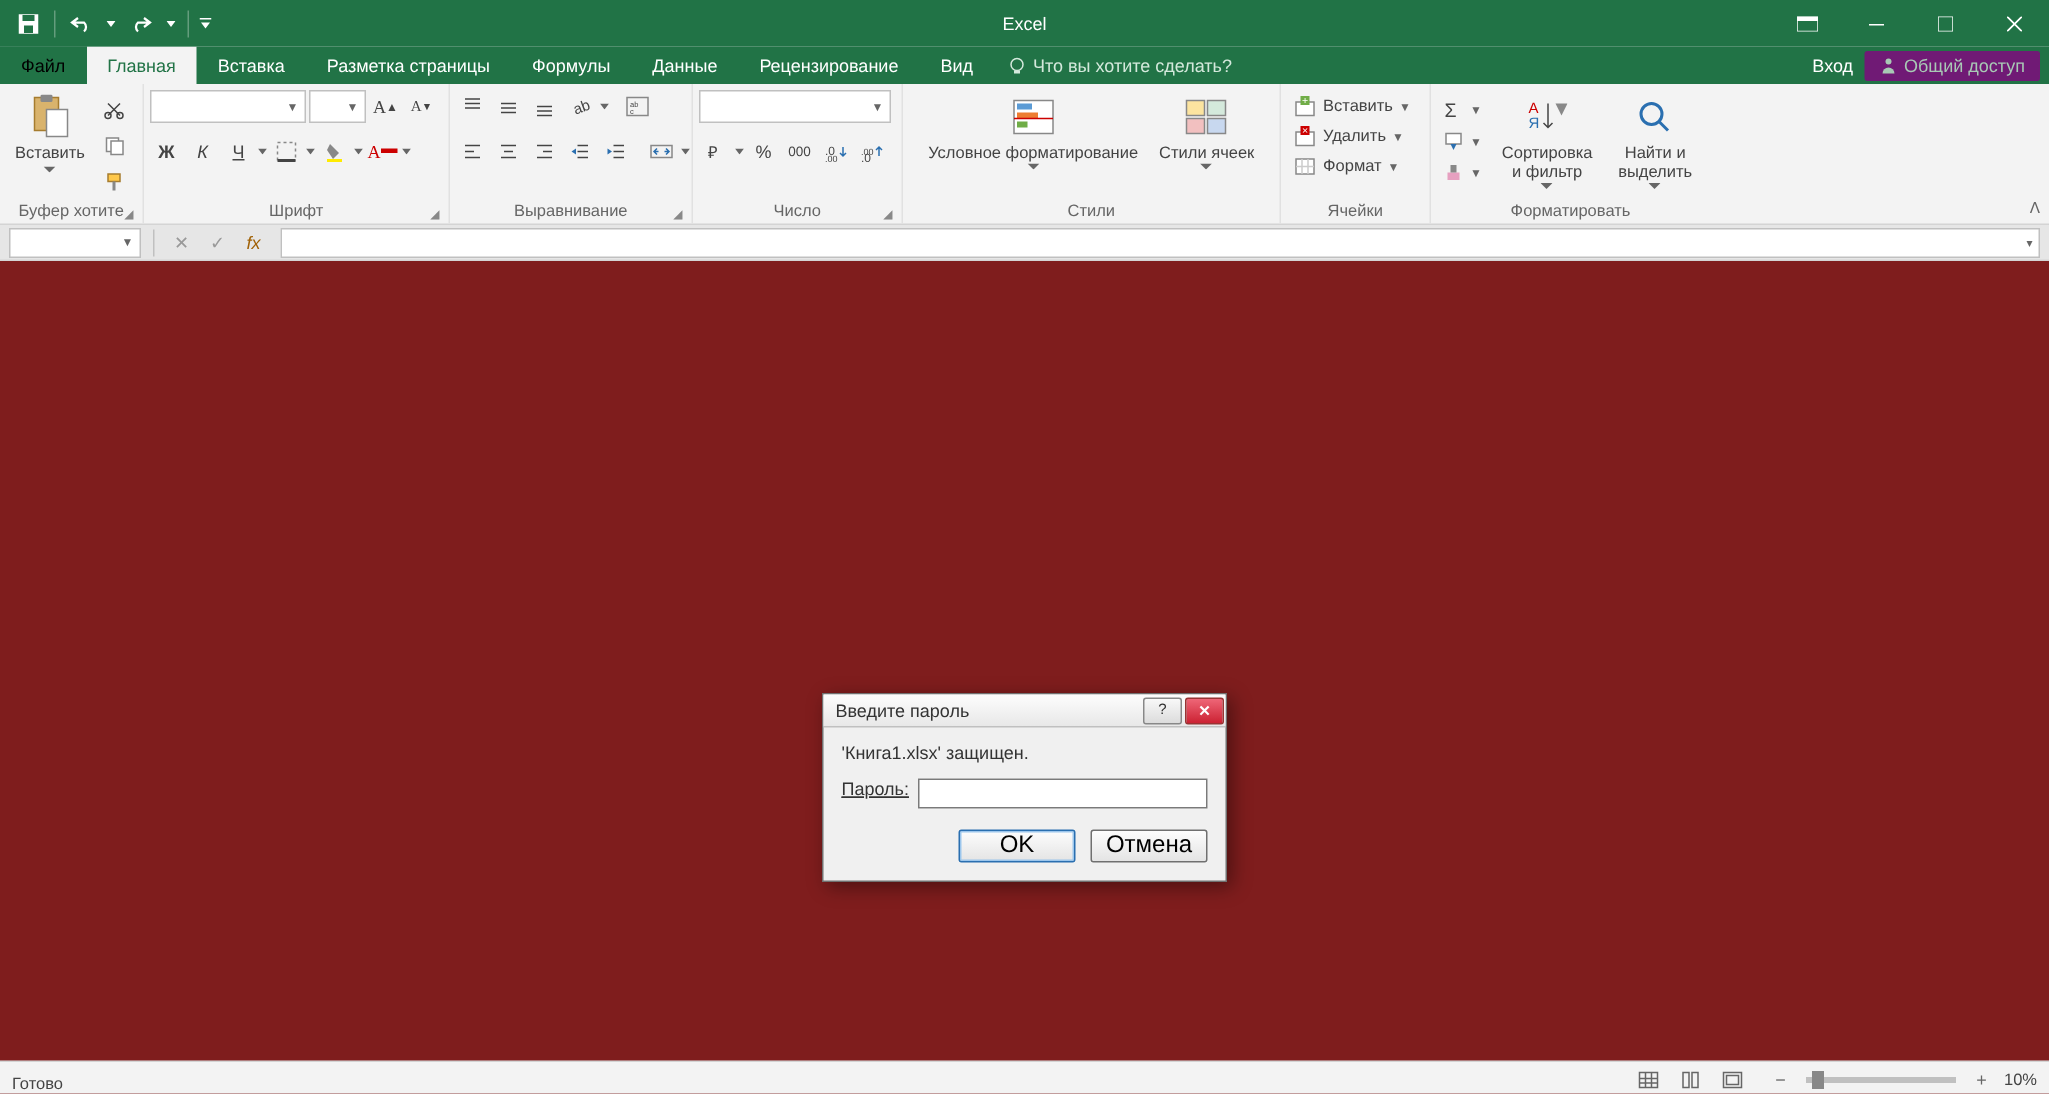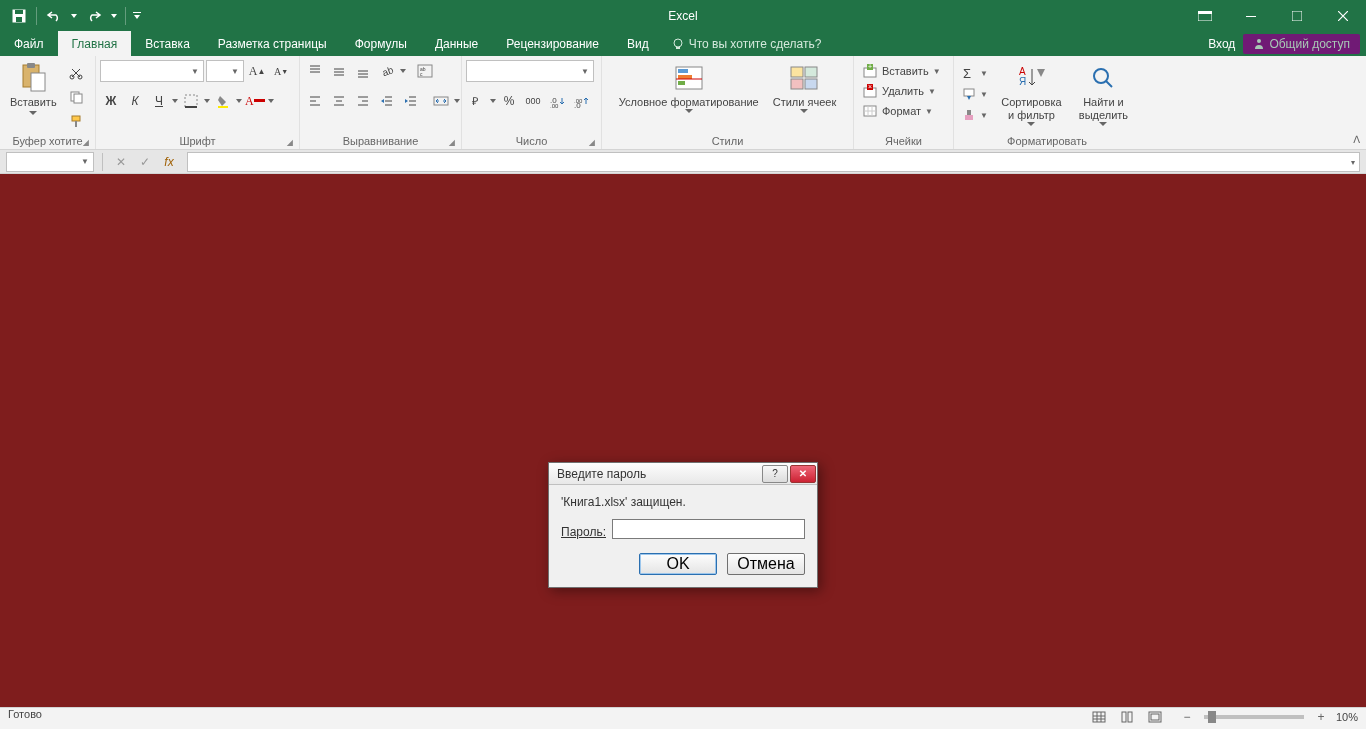--- a/index.html
+++ b/index.html
@@ -11,21 +11,21 @@
 .qat .icon { width: 22px; height: 22px; display: flex; align-items: center; justify-content: center; cursor: pointer; }
 .qat .sep { width: 1px; height: 18px; background: rgba(255,255,255,0.3); margin: 0 2px; }
 .title-center { position: absolute; left: 50%; transform: translateX(-50%); font-size: 12px; }
 .win-controls { margin-left: auto; display: flex; }
 .win-controls .wc { width: 46px; height: 31px; display: flex; align-items: center; justify-content: center; cursor: pointer; }
 
 
 .tabs { background: #217346; height: 25px; display: flex; align-items: stretch; color: #fff; font-size: 12px; }
 .tab { padding: 0 14px; display: flex; align-items: center; cursor: pointer; }
 .tab.active { background: #f3f3f3; color: #217346; }
-.tab.file { background: #217346; color: #ffffff; }
+.tab.file { background: #217346; color: #000000; }
 .tellme { display: flex; align-items: center; gap: 4px; margin-left: 8px; color: #d4e9dc; }
 .tabs-right { margin-left: auto; display: flex; align-items: center; padding-right: 6px; gap: 8px; }
 .login { font-size: 12px; color: #fff; cursor: pointer; }
 .share-btn { background: #701a75; padding: 3px 10px; border-radius: 2px; color: #a8c9b5; display: flex; align-items: center; gap: 4px; font-size: 12px; }
 
 
 .ribbon { background: #f3f3f3; height: 94px; border-bottom: 1px solid #d4d4d4; display: flex; position: relative; }
 .group { border-right: 1px solid #e1e1e1; display: flex; flex-direction: column; padding: 2px 4px 0 4px; }
 .group-content { flex: 1; display: flex; align-items: flex-start; gap: 2px; padding-top: 2px; }
 .group-label { font-size: 11px; color: #666; text-align: center; padding: 2px 0; position: relative; }
@@ -48,37 +48,37 @@
 .namebox .dd { margin-left: auto; font-size: 8px; color: #666; padding: 0 4px; }
 .fb-sep { width: 1px; height: 18px; background: #c0c0c0; margin: 0 4px; }
 .fb-btn { width: 20px; height: 20px; display: flex; align-items: center; justify-content: center; color: #999; font-size: 12px; cursor: pointer; }
 .formula-input { flex: 1; height: 20px; background: #fff; border: 1px solid #c0c0c0; margin-left: 4px; position: relative; }
 .fb-expand { font-size: 8px; color: #666; position: absolute; right: 4px; top: 50%; transform: translateY(-50%); }
 
 
 .workspace { background: #7f1d1d; height: calc(729px - 31px - 25px - 94px - 24px - 22px); position: relative; }
 
 
-.statusbar { background: #f3f3f3; height: 22px; border-top: 1px solid #d4d4d4; display: flex; align-items: flex-start; font-size: 11px; color: #444; padding: 0 8px; }
+.statusbar { background: #f3f3f3; height: 22px; border-top: 1px solid #d4d4d4; display: flex; align-items: flex-end; font-size: 11px; color: #444; padding: 0 8px; }
 .status-right { margin-left: auto; display: flex; align-items: center; gap: 2px; }
 .view-btn { width: 26px; height: 18px; display: flex; align-items: center; justify-content: center; cursor: pointer; border: 1px solid transparent; }
 .zoom-slider { width: 100px; height: 4px; background: #c0c0c0; position: relative; margin: 0 8px; }
 .zoom-slider .thumb { width: 8px; height: 12px; background: #888; position: absolute; top: -4px; left: 4px; }
 .zoom-btn { width: 14px; height: 14px; display: flex; align-items: center; justify-content: center; cursor: pointer; font-size: 12px; color: #666; }
 
 
 .dialog-wrap { position: absolute; left: 548px; top: 288px; width: 270px; background: #f0f0f0; border: 1px solid #707070; box-shadow: 3px 3px 12px rgba(0,0,0,0.4); }
 .dialog-title { height: 22px; background: linear-gradient(#fdfdfd,#e8e8e8); border-bottom: 1px solid #c0c0c0; display: flex; align-items: center; font-size: 12px; padding-left: 8px; color: #333; }
 .dialog-title .dt-btns { margin-left: auto; display: flex; }
 .dt-btn { width: 26px; height: 18px; margin: 1px; display: flex; align-items: center; justify-content: center; border: 1px solid #888; border-radius: 2px; cursor: pointer; font-size: 10px; }
 .dt-btn.help { background: linear-gradient(#f8f8f8,#dcdcdc); color: #333; }
 .dt-btn.close { background: linear-gradient(#e67,#c23); color: #fff; font-weight: bold; border-color: #933; }
 .dialog-body { padding: 10px 12px 12px 12px; font-size: 12px; color: #333; }
 .dialog-body .msg { margin-bottom: 10px; }
-.dialog-body .field-row { display: flex; align-items: flex-end; gap: 6px; text-decoration: underline; }
+.dialog-body .field-row { display: flex; align-items: flex-start; gap: 6px; text-decoration: underline; }
 .dialog-body input[type=password] { flex: 1; height: 20px; border: 1px solid #7a7a7a; padding: 0 4px; font-size: 12px; }
 .dialog-btns { display: flex; justify-content: flex-end; gap: 10px; margin-top: 14px; }
 .dialog-btns button { width: 78px; height: 22px; font-size: 16px; border: 1px solid #707070; background: linear-gradient(#fdfdfd,#e4e4e4); cursor: pointer; border-radius: 2px; }
 .dialog-btns button.default { border: 1px solid #2a6fb0; box-shadow: 0 0 0 1px #9cc6ec inset; }
 
 svg { display: block; }
 </style>
 </head>
 <body>
 

